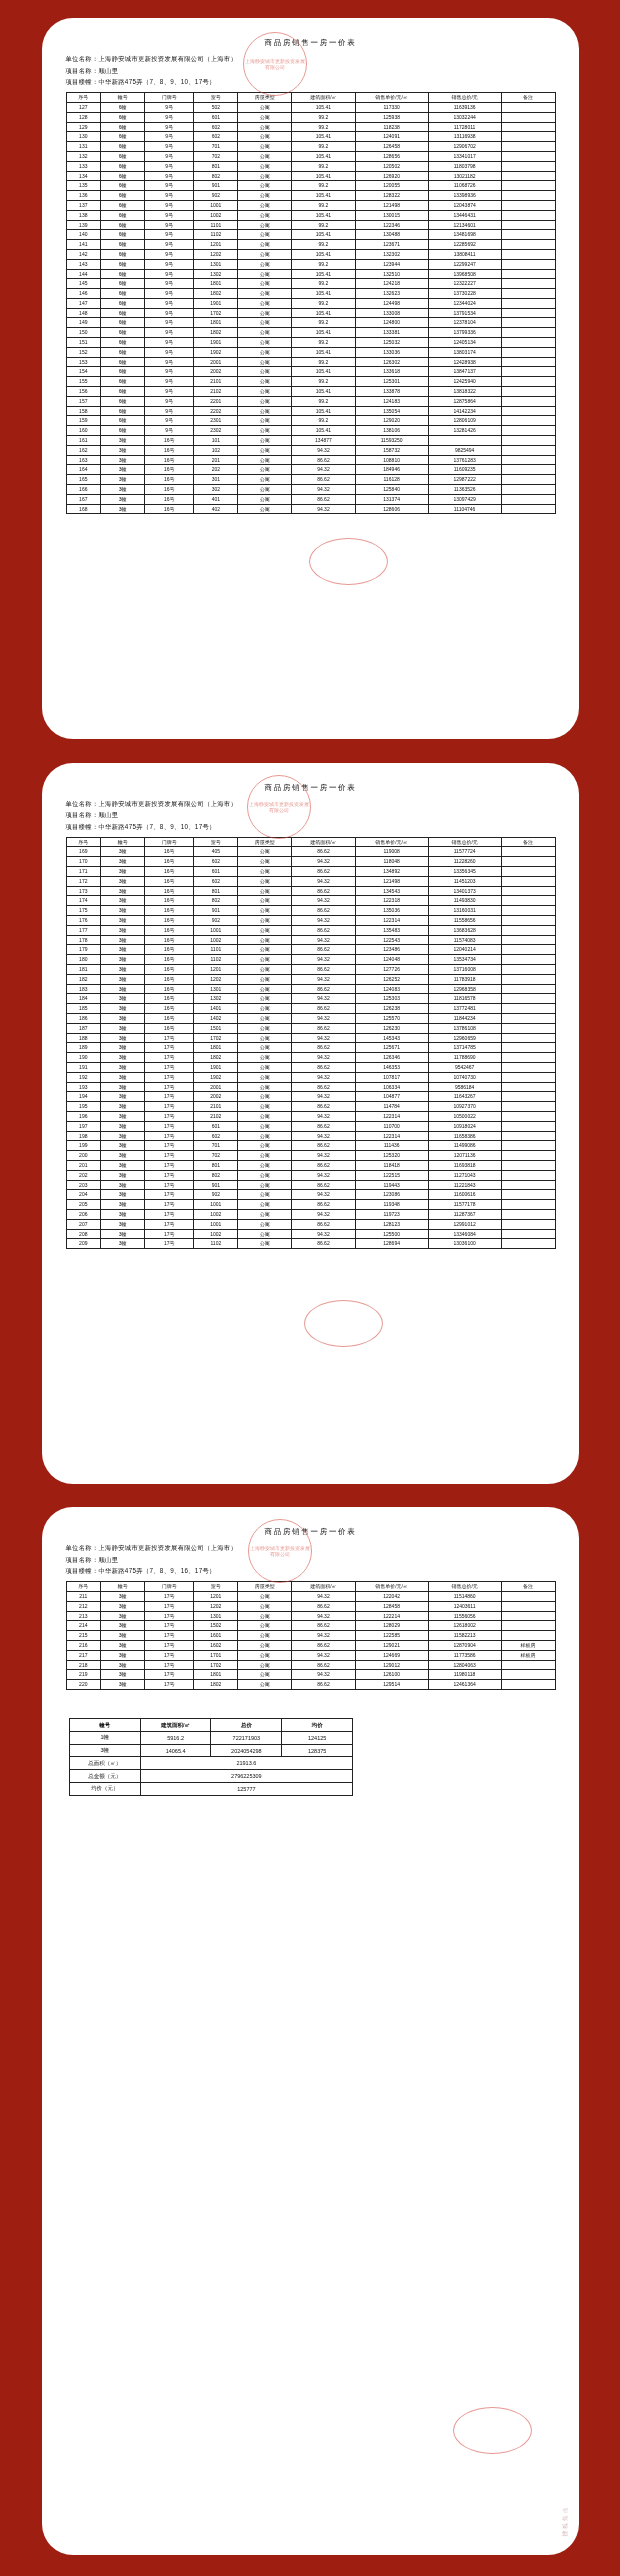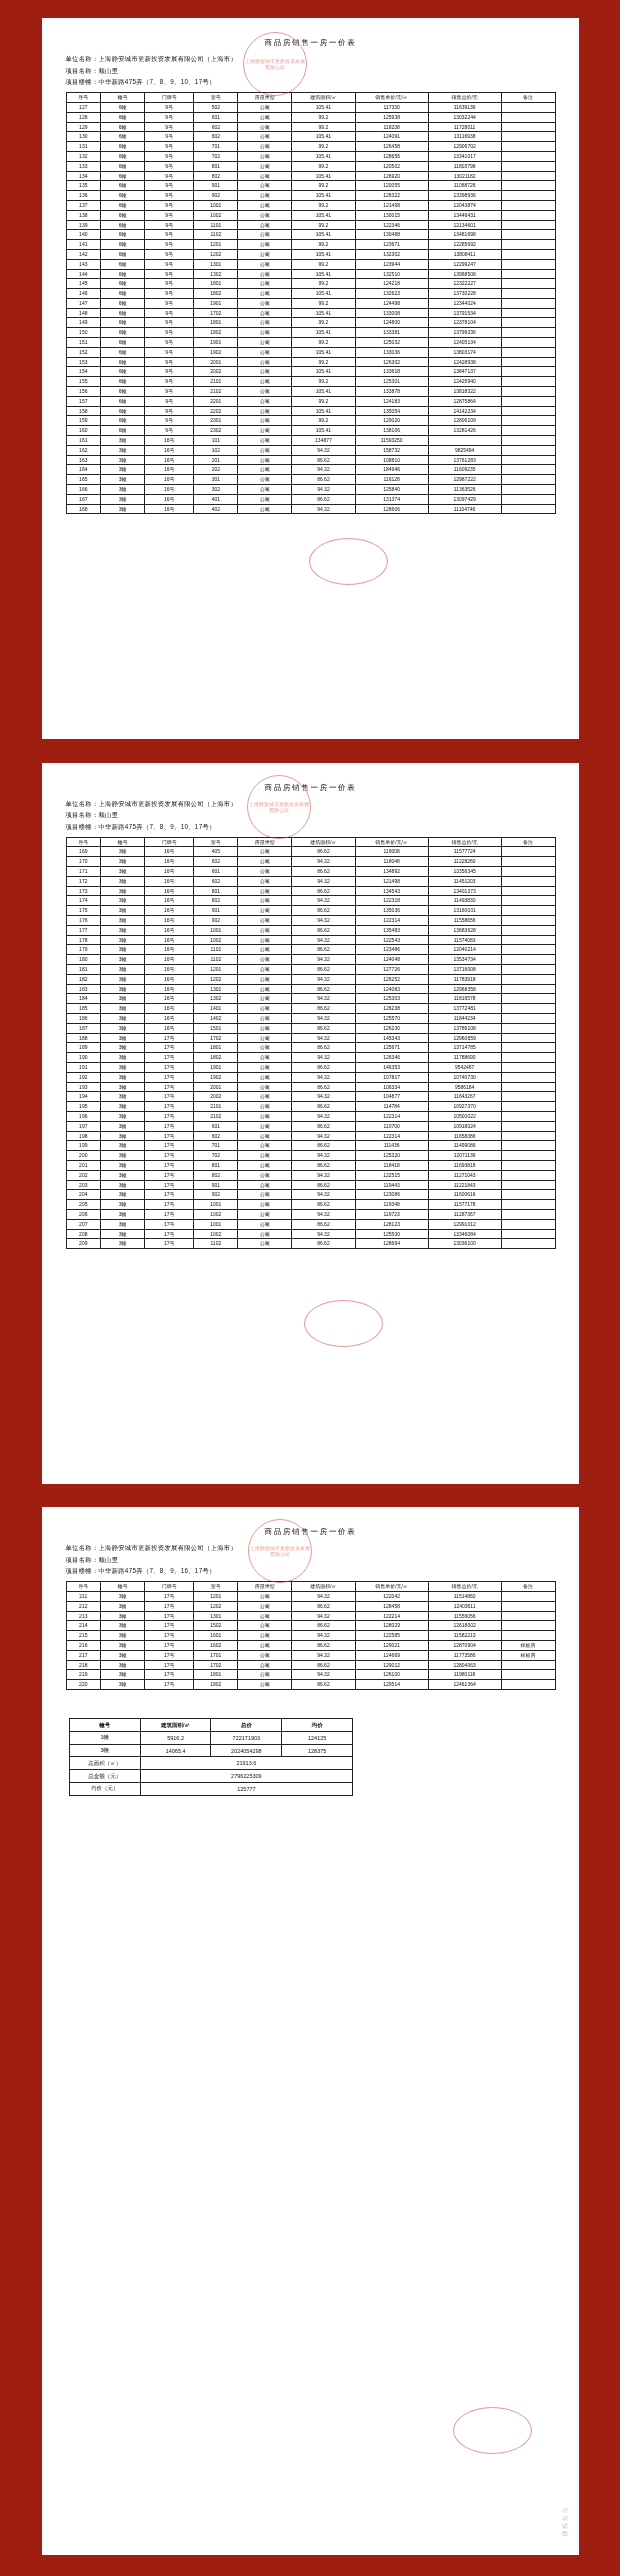--- a/index.html
+++ b/index.html
@@ -13,20 +13,21 @@
     width:621px;
     background:#9e1f12;
     padding:0;
     box-sizing:border-box;
   }
   .sheet{
     background:#ffffff;
     margin:0 auto;
     position:relative;
     box-sizing:border-box;
+    border-radius:31px;
   }
   .sheet1{width:537px;height:721px;margin-top:18.4px;padding:18.4px 23.5px 0 23.5px;}
   .sheet2{width:537px;height:721px;margin-top:23.5px;padding:18.4px 23.5px 0 23.5px;}
   .sheet3{width:537px;height:1048px;margin-top:23.5px;padding:18.4px 23.5px 0 23.5px;}
   .doc-title{
     text-align:center;
     font-size:7.5px;
     letter-spacing:1.7px;
     color:#111;
     margin:1.7px 0 6.7px 0;

